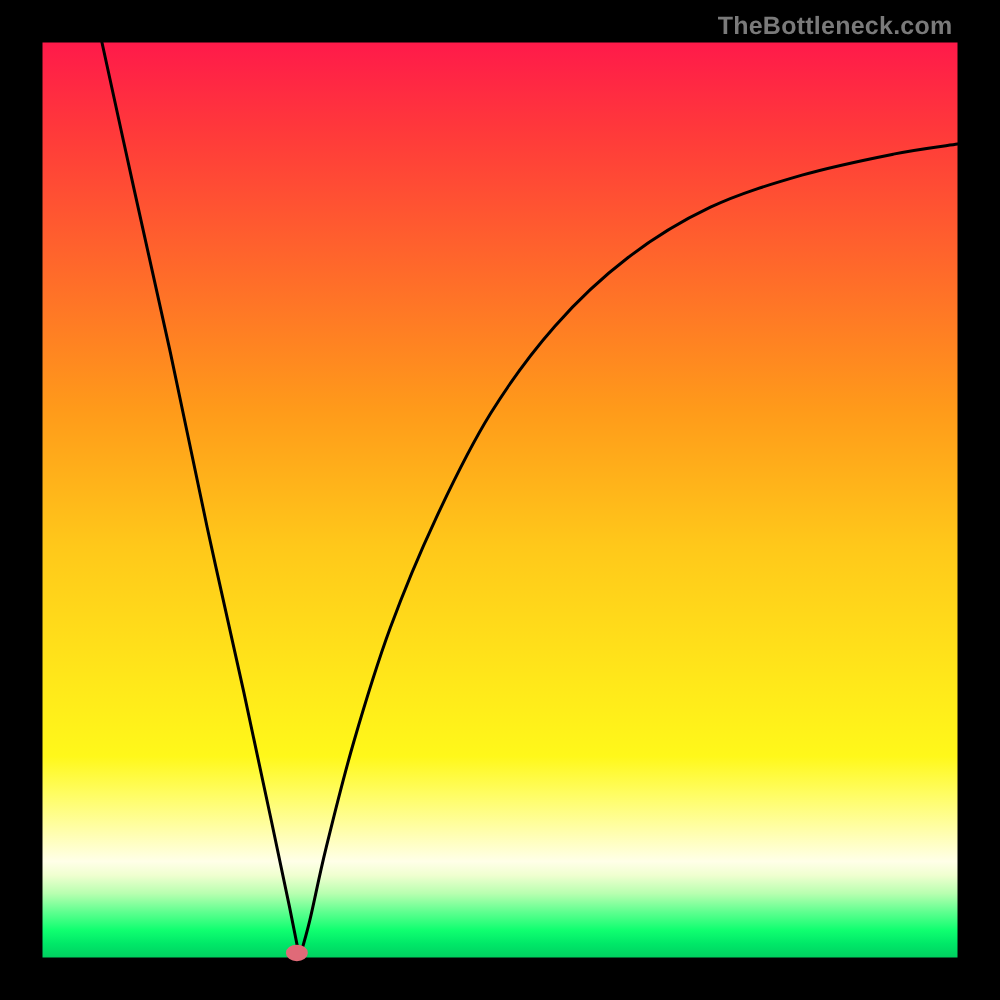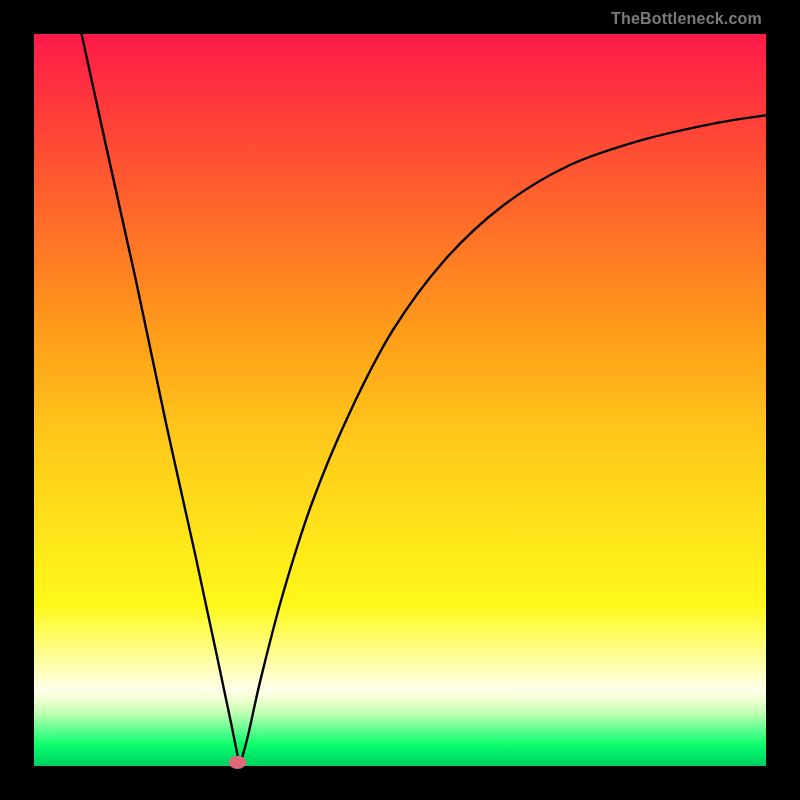--- a/index.html
+++ b/index.html
@@ -33,21 +33,21 @@
       #10ff70 97%,
       #00e868 98.5%,
       #00d060 100%
     );
   }
   .watermark {
     position: absolute;
     top: 10px;
     right: 38px;
     font-family: Arial, Helvetica, sans-serif;
-    font-size: 16px;
+    font-size: 20px;
     font-weight: 600;
     color: #7a7a7a;
     letter-spacing: 0.2px;
   }
   svg.curve-layer {
     position: absolute;
     left: 34px;
     top: 34px;
     width: 732px;
     height: 732px;

